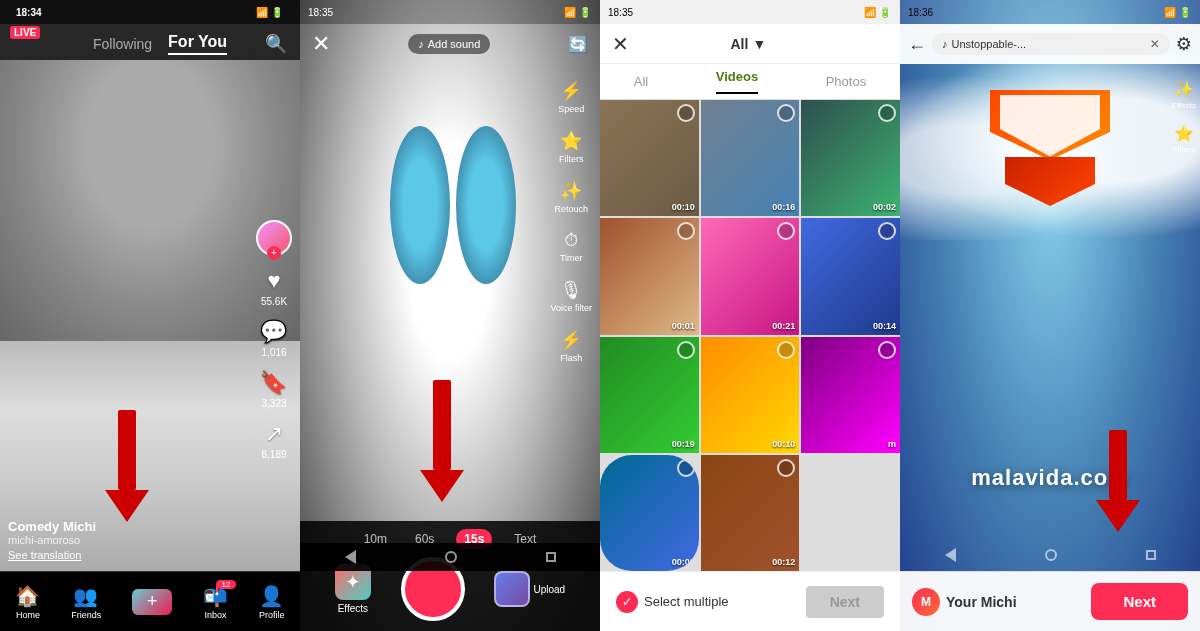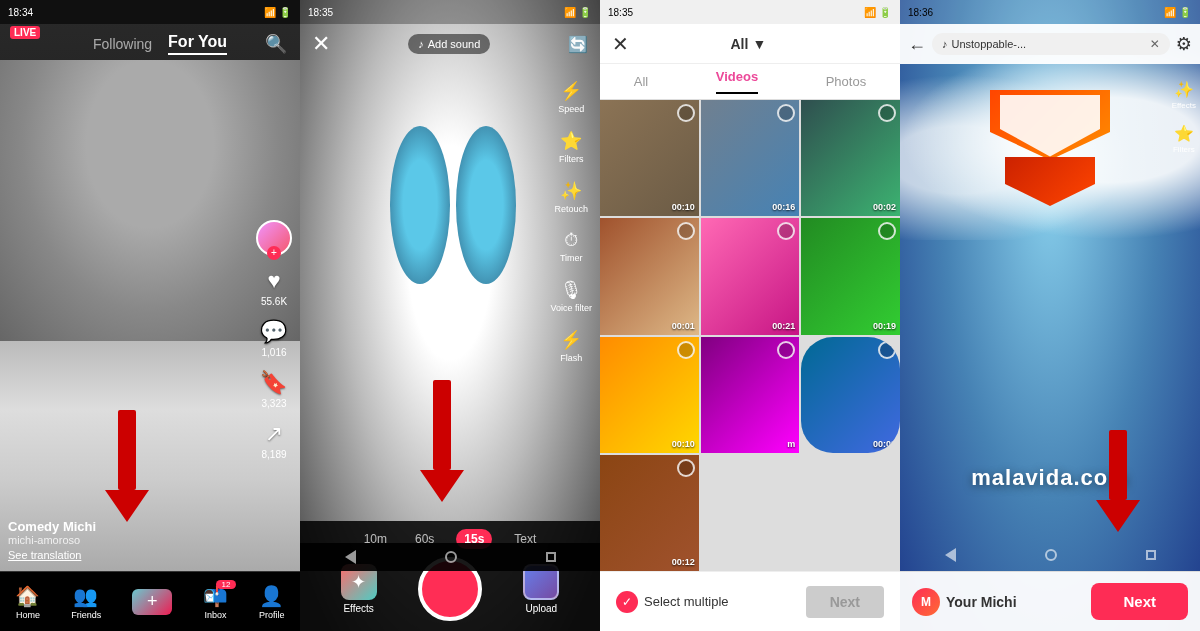--- a/index.html
+++ b/index.html
@@ -74,24 +74,25 @@
     }
 
     .p1-status-bar {
       position: absolute;
       top: 0; left: 0; right: 0;
       height: 24px;
       background: rgba(0,0,0,0.6);
       display: flex;
       align-items: center;
       justify-content: space-between;
-      padding: 0 8px;
+      padding: 0 16px;
       color: #fff;
       font-size: 10px;
       z-index: 10;
+      font-weight: bold;
     }
     .p1-nav {
       position: absolute;
       top: 24px; left: 0; right: 0;
       height: 40px;
       display: flex;
       align-items: center;
       justify-content: center;
       z-index: 10;
       gap: 16px;
@@ -389,21 +390,21 @@
     }
     .p2-capture-btn {
       width: 64px; height: 64px;
       border-radius: 50%;
       background: #ff2d55;
       border: 4px solid #fff;
       cursor: pointer;
     }
     .p2-upload-btn {
       display: flex;
-      flex-direction: column;
+      flex-direction: row;
       align-items: center;
       color: #fff;
       font-size: 10px;
       gap: 3px;
     }
     .p2-upload-thumb {
       width: 36px; height: 36px;
       border-radius: 8px;
       background: linear-gradient(135deg, #667eea, #764ba2);
       border: 2px solid rgba(255,255,255,0.5);
@@ -473,21 +474,21 @@
       background: #fff;
       display: flex;
       align-items: center;
       justify-content: space-around;
       border-bottom: 1px solid #ddd;
       z-index: 10;
     }
     .p3-tab { font-size: 13px; color: #999; }
     .p3-tab-active {
       font-size: 13px;
-      color: #ec4899;
+      color: #4d7c0f;
       font-weight: 700;
       border-bottom: 2px solid #000;
       padding-bottom: 8px;
     }
     .p3-grid {
       position: absolute;
       top: 100px; left: 0; right: 0; bottom: 60px;
       display: grid;
       grid-template-columns: repeat(3, 1fr);
       gap: 2px;
@@ -950,20 +951,24 @@
         <span class="p3-thumb-duration">00:02</span>
       </div>
       <div class="p3-thumb t4">
         <div class="p3-thumb-select"></div>
         <span class="p3-thumb-duration">00:01</span>
       </div>
       <div class="p3-thumb t5">
         <div class="p3-thumb-select"></div>
         <span class="p3-thumb-duration">00:21</span>
       </div>
+      <div class="p3-thumb t6">
+        <div class="p3-thumb-select"></div>
+        <span class="p3-thumb-duration">00:14</span>
+      </div>
       <div class="p3-thumb t7">
         <div class="p3-thumb-select"></div>
         <span class="p3-thumb-duration">00:19</span>
       </div>
       <div class="p3-thumb t8">
         <div class="p3-thumb-select"></div>
         <span class="p3-thumb-duration">00:10</span>
       </div>
       <div class="p3-thumb t9">
         <div class="p3-thumb-select"></div>

